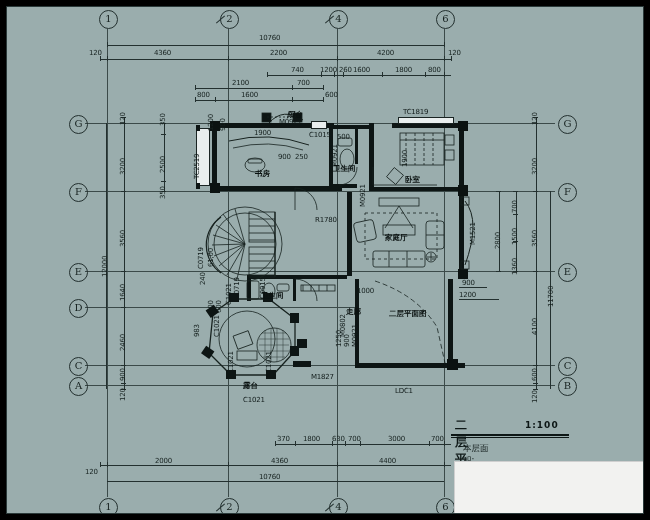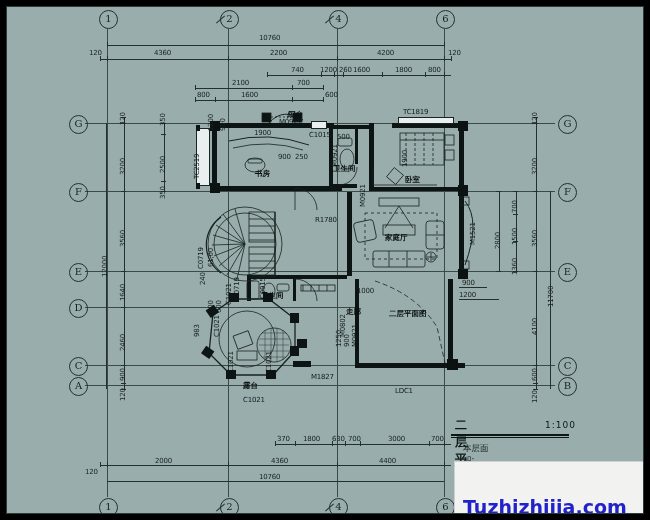--- a/index.html
+++ b/index.html
@@ -405,24 +405,23 @@
     <div class="room" style="left:326px;top:157px;">卫生间</div>
     <div class="room" style="left:398px;top:168px;">卧室</div>
     <div class="room" style="left:378px;top:226px;">家庭厅</div>
     <div class="room" style="left:382px;top:302px;">二层平面图</div>
     <div class="room" style="left:300px;top:300px;margin-left:39px;">走廊</div>
     <div class="room" style="left:254px;top:284px;">卫生间</div>
     <div class="room" style="left:236px;top:374px;">露台</div>
 
     <div id="titleblock">
       <div class="ttl" style="position:absolute;left:448px;top:410px;">二层平面图</div>
-      <div class="ttl" style="position:absolute;left:518px;top:413px;font-size:9px;font-weight:normal;margin-left:20px;">1:100</div>
+      <div class="ttl" style="position:absolute;left:518px;top:413px;font-size:9px;font-weight:bold;">1:100</div>
       <div class="ttlrule" style="left:444px;top:427px;width:118px;height:2px;"></div>
       <div class="ttlrule" style="left:444px;top:430px;width:118px;height:1px;"></div>
       <div class="sub" style="position:absolute;left:456px;top:436px;">本层面积: 128.37</div>
     </div>
 
     <div id="wm">
-      <div class="en">Tuzhizhijia.com</div>
     </div>
 
   </div>
 </div>
 
 </body></html>

